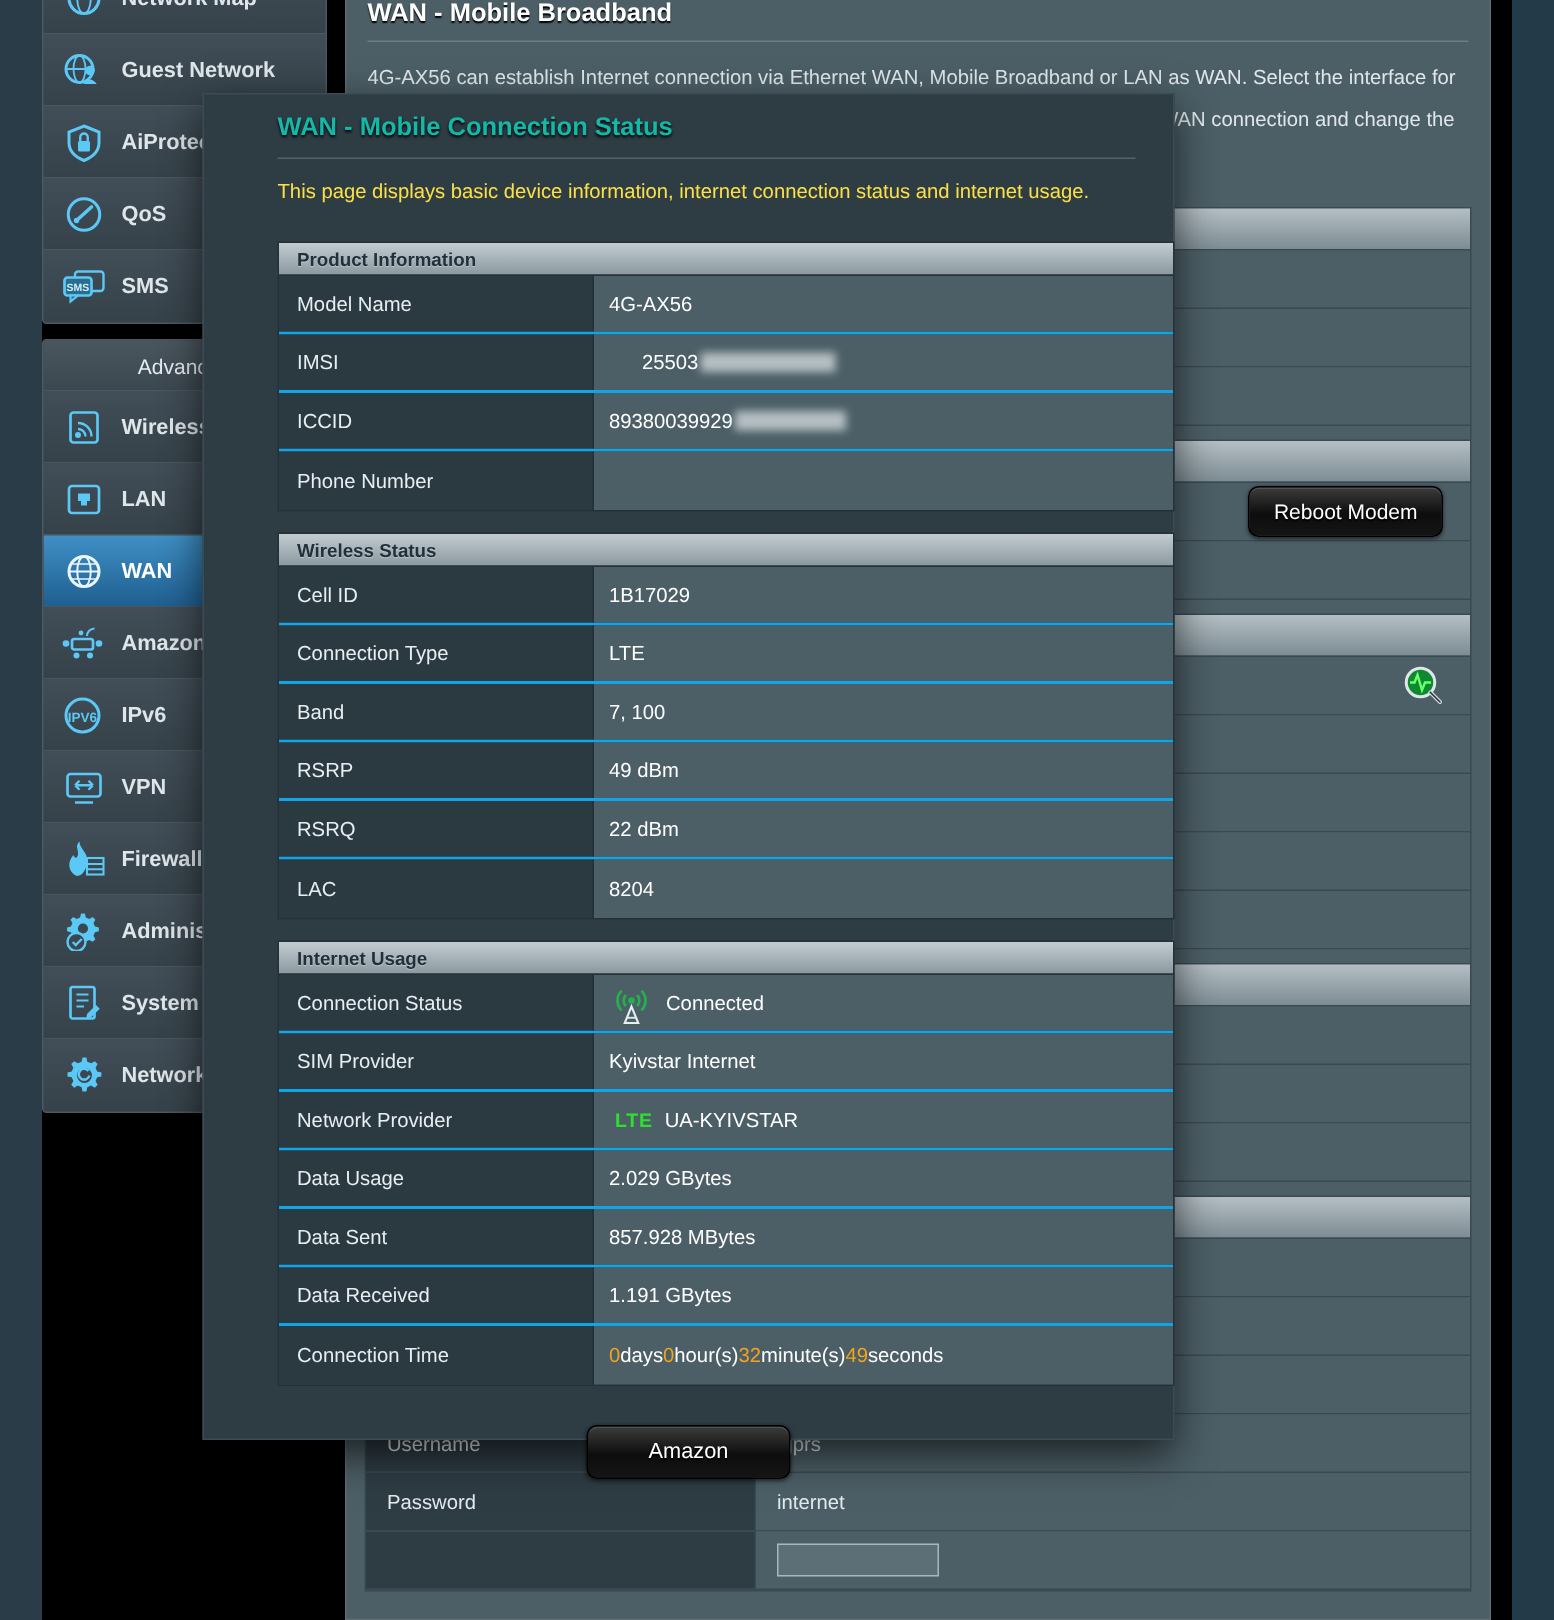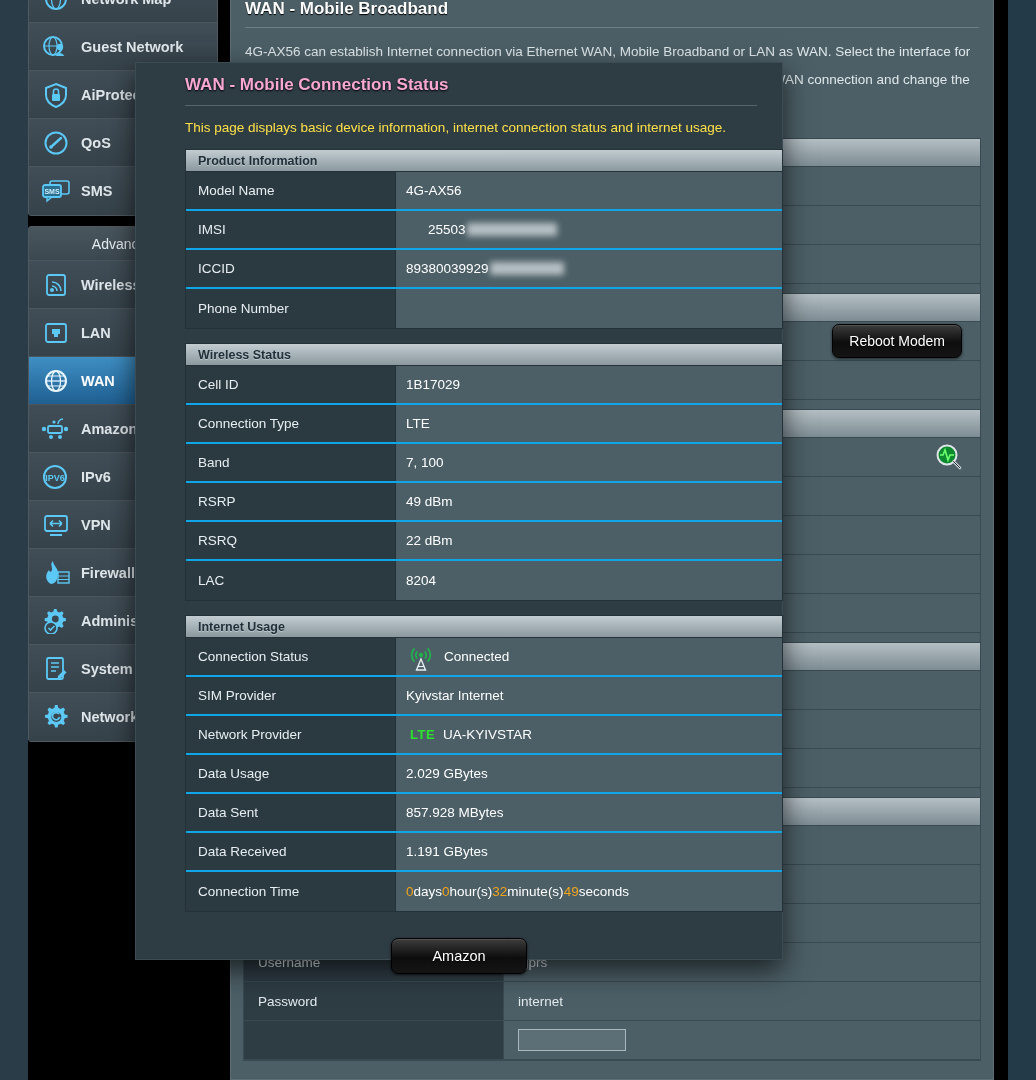--- a/index.html
+++ b/index.html
@@ -135,31 +135,31 @@
   
   .modal {
     position: absolute; left: 135px; top: 62px;
     width: 648px; height: 898px;
     background: #2e3c44;
     border: 1px solid #3c4c55;
     box-shadow: 0 10px 26px rgba(0,0,0,.65);
     padding: 0 24px;
   }
   .modal-title {
-    color: #f9a8d4; font-size: 17px; font-weight: bold;
+    color: #14b8a6; font-size: 17px; font-weight: bold;
     padding: 12px 0 10px 25px;
     text-shadow: 0 1px 2px #000;
   }
   .modal-rule { height: 1px; background: #55636b; margin: 0 1px 14px 25px; }
   .modal-desc {
     color: #fde047; font-size: 13.5px;
     padding: 0 0 14px 25px;
   }
 
-  .tbl { margin: 0 0 14px 25px; width: 598px; border: 1px solid #253139; }
+  .tbl { margin: 12px 0 14px 25px; width: 598px; border: 1px solid #253139; }
   .tbl-head {
     height: 22px;
     background: linear-gradient(#c2ccd1, #8b999f);
     border-bottom: 1px solid #253139;
     display: flex; align-items: center;
     padding-left: 12px;
     color: #21303a; font-size: 12.5px; font-weight: bold;
     text-shadow: 0 1px 0 rgba(255,255,255,.35);
   }
   .tbl-row { height: 39px; display: flex; border-bottom: 2px solid #0ea5e9; }

